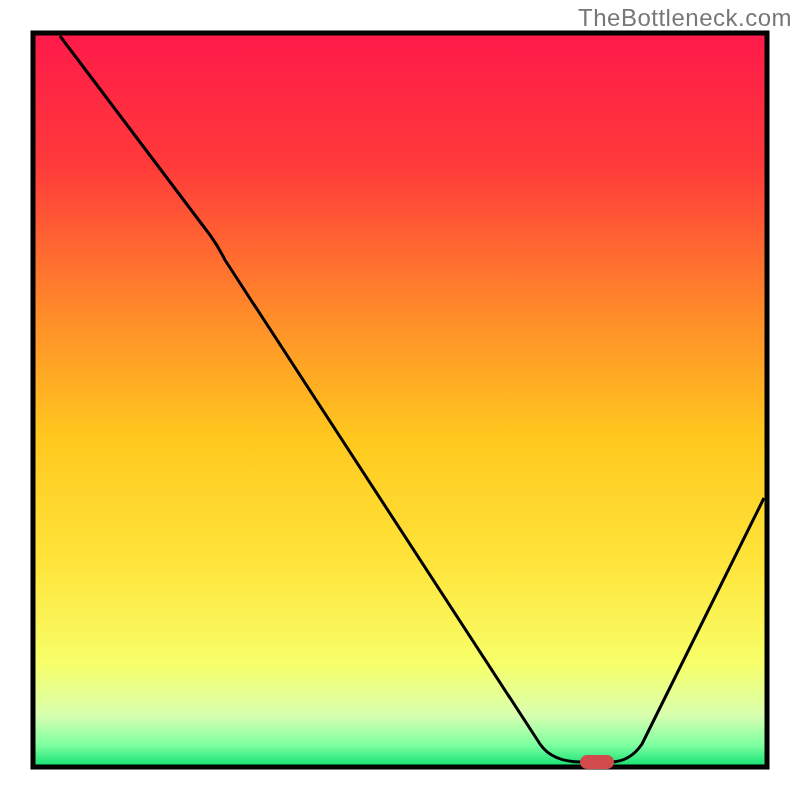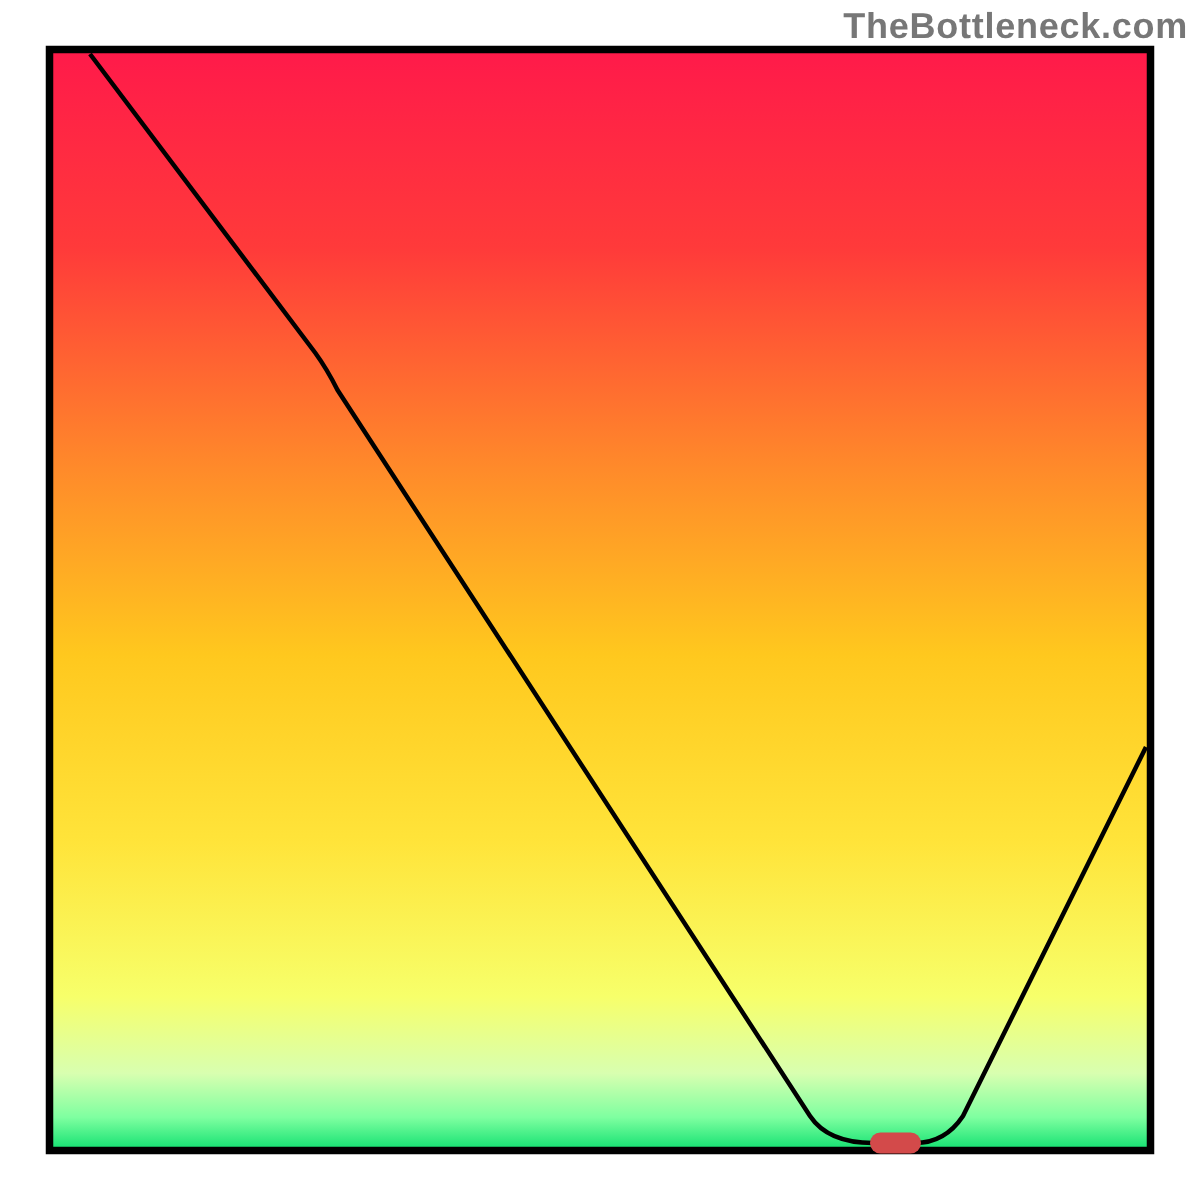--- a/index.html
+++ b/index.html
@@ -13,21 +13,21 @@
   .container {
     position: relative;
     width: 800px;
     height: 800px;
   }
   .watermark {
     position: absolute;
     top: 4px;
     right: 8px;
     font-size: 24px;
-    font-weight: bold;
+    font-weight: normal;
     color: #777;
     letter-spacing: 0.5px;
     z-index: 10;
   }
   svg.plot {
     position: absolute;
     top: 30px;
     left: 30px;
     width: 740px;
     height: 740px;

